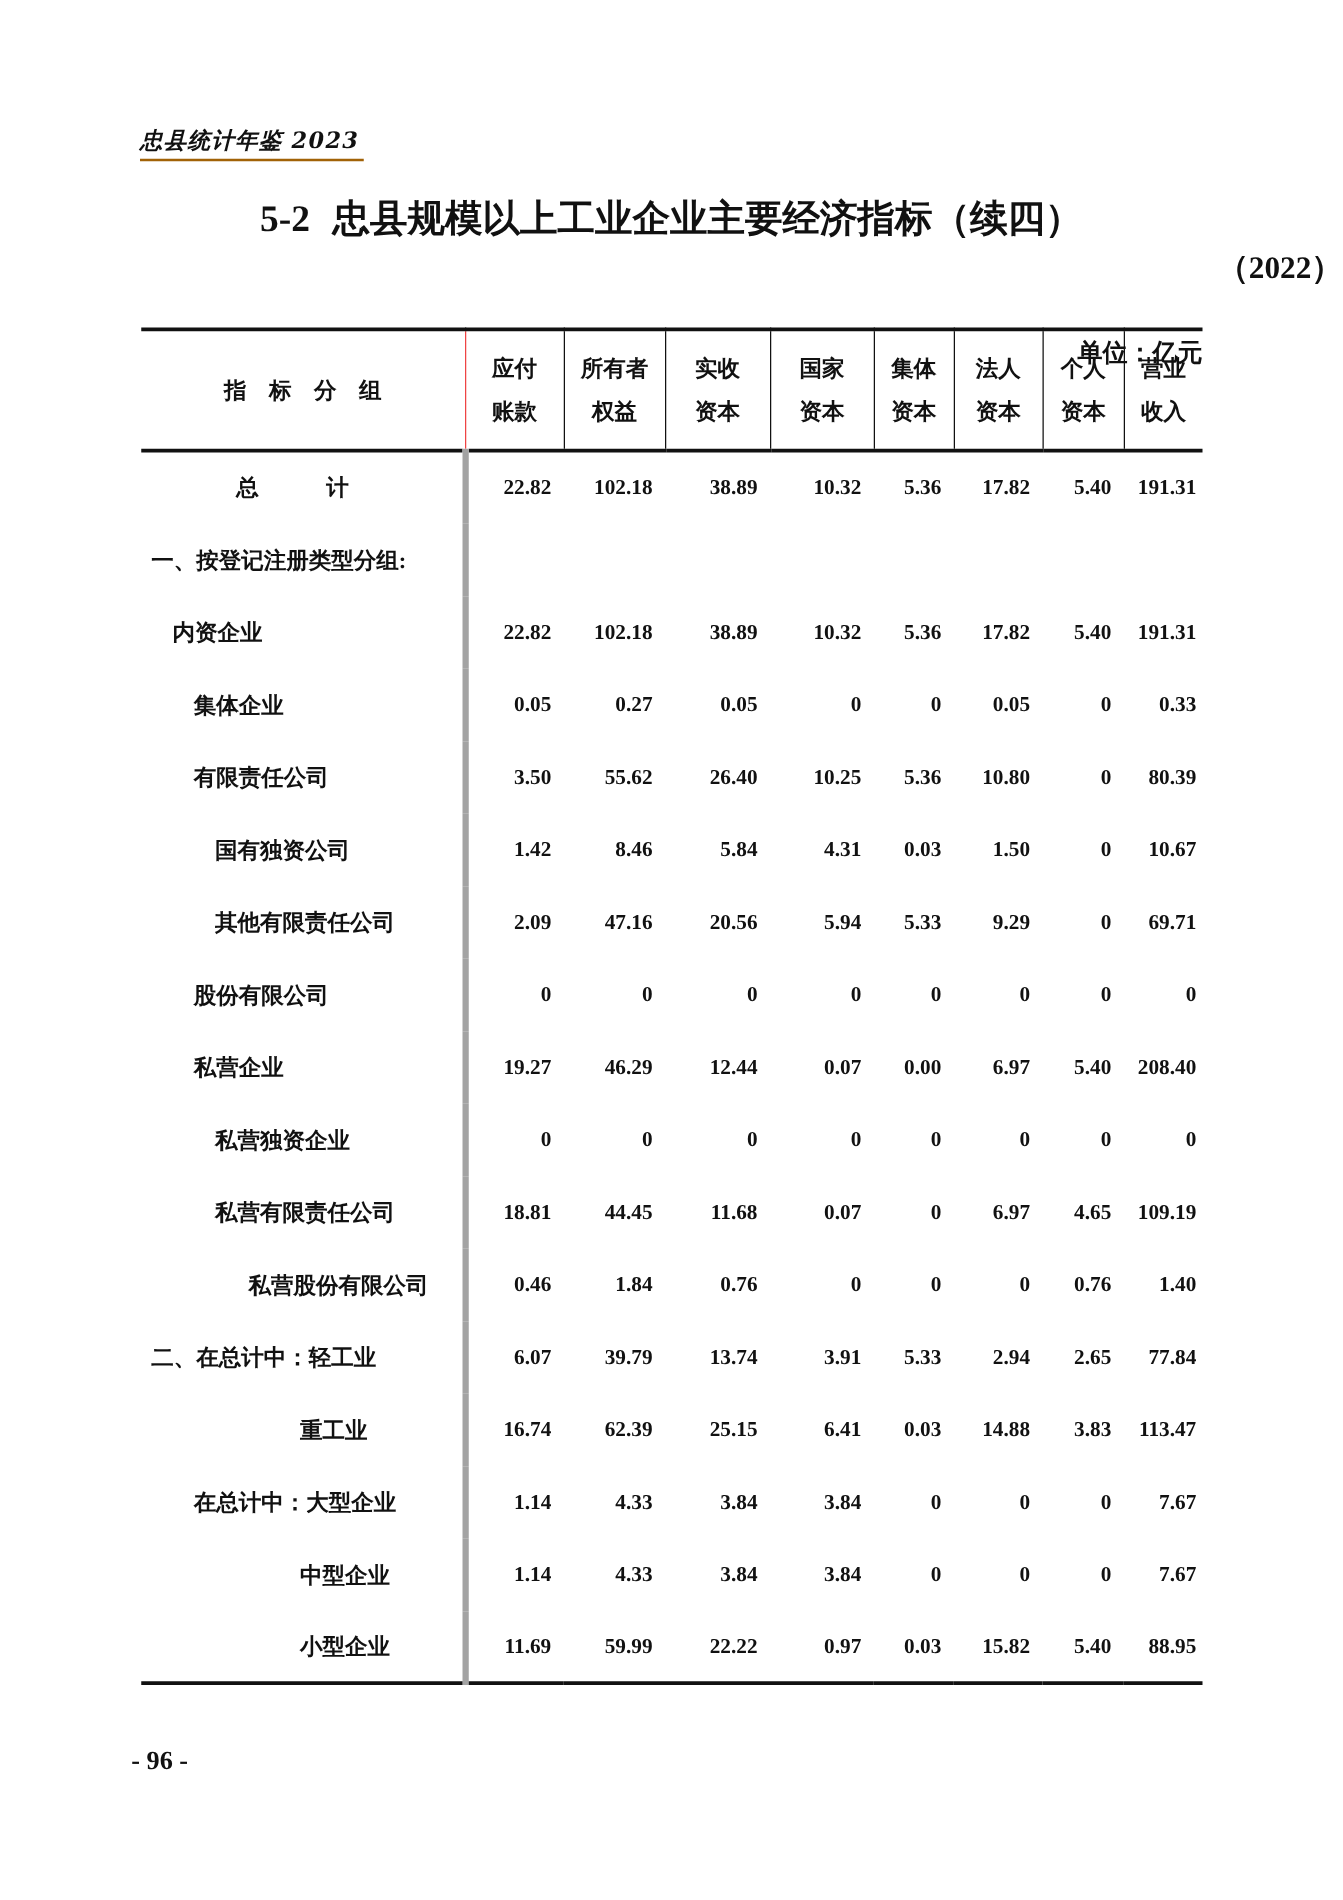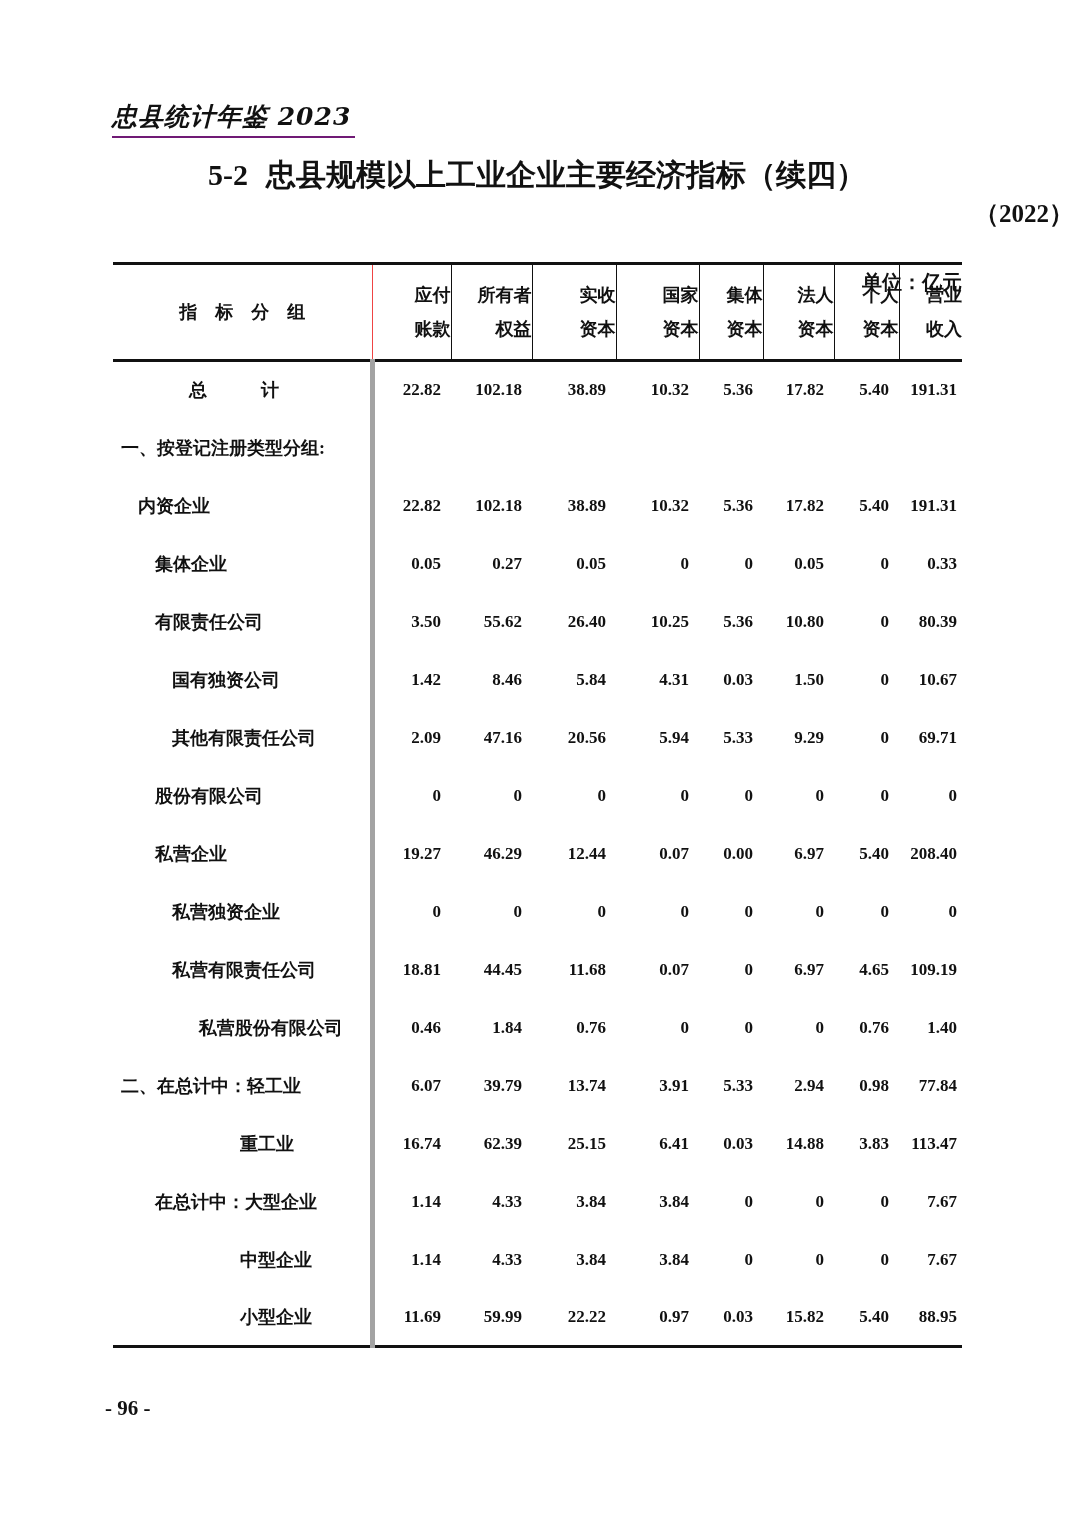--- a/index.html
+++ b/index.html
@@ -7,26 +7,26 @@
   body {
     position: relative;
     font-family: "Liberation Serif", "DejaVu Serif", serif;
     color: #111;
   }
 
   .brand {
     position: absolute;
     left: 112px;
     top: 100px;
-    font-size: 25px;
+    font-size: 18px;
     font-weight: bold;
     font-style: italic;
     letter-spacing: 1px;
     padding: 0 4px 3px 0;
-    border-bottom: 2px solid #701a75;
+    border-bottom: 2px solid #a16207;
     font-family: "DejaVu Serif", serif;
   }
 
   .title {
     position: absolute;
     top: 155px;
     left: 0;
     width: 100%;
     text-align: center;
     font-size: 30px;
@@ -68,21 +68,21 @@
   thead th {
     height: 97px;
     border-bottom: 3px solid #111;
     font-size: 18px;
     font-weight: bold;
     vertical-align: middle;
     text-align: center;
     white-space: nowrap;
   }
   thead th.row-hdr { border-right: 1px solid #ef4444; }
-  thead th.col-hdr { border-left: 1px solid #111; text-align: right; }
+  thead th.col-hdr { border-left: 1px solid #111; }
   thead th.col-hdr div { line-height: 34px; }
 
   tbody tr { height: 58px; }
   tbody td {
     vertical-align: middle;
     font-weight: bold;
     white-space: nowrap;
   }
   td.lbl {
     border-right: 5px solid #a3a3a3;
@@ -301,21 +301,21 @@
         <td class="num last">1.40</td>
       </tr>
       <tr>
         <td class="lbl" style="padding-left: 8px;">二、在总计中：轻工业</td>
         <td class="num">6.07</td>
         <td class="num">39.79</td>
         <td class="num">13.74</td>
         <td class="num">3.91</td>
         <td class="num">5.33</td>
         <td class="num">2.94</td>
-        <td class="num">0.98</td>
+        <td class="num">2.65</td>
         <td class="num last">77.84</td>
       </tr>
       <tr>
         <td class="lbl" style="padding-left: 127px;">重工业</td>
         <td class="num">16.74</td>
         <td class="num">62.39</td>
         <td class="num">25.15</td>
         <td class="num">6.41</td>
         <td class="num">0.03</td>
         <td class="num">14.88</td>

